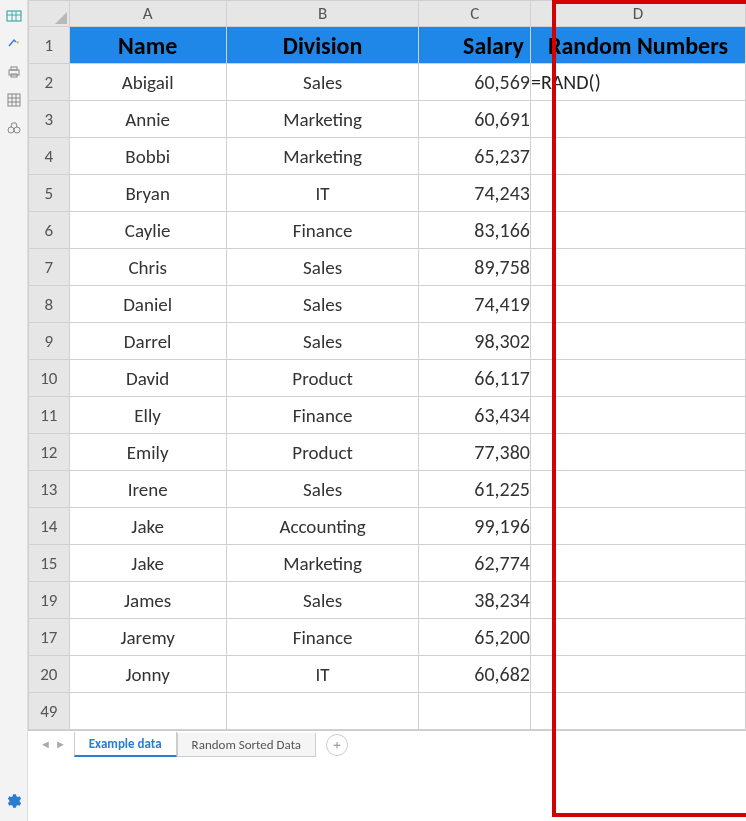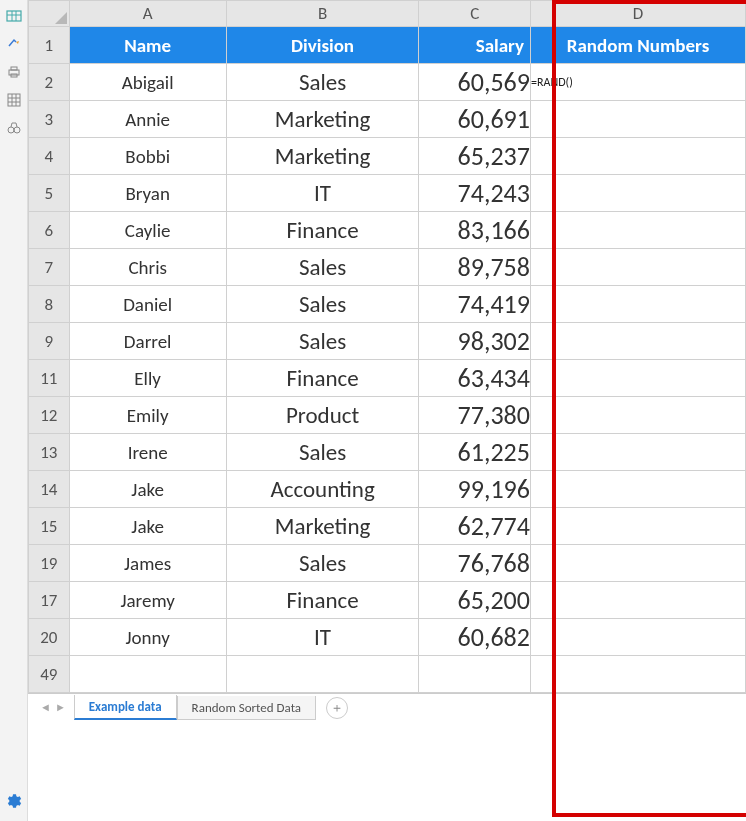--- a/index.html
+++ b/index.html
@@ -90,31 +90,31 @@
     font-size: 17px;
     width: 40px;
   }
   col.ca { width: 155px; }
   col.cb { width: 190px; }
   col.cc { width: 110px; }
   col.cd { width: 212px; }
 
   .hdrcell {
     background: #1f87e8;
-    color: #ffffff;
+    color: #000000;
     font-weight: bold;
     text-align: center;
-    font-size: 19px;
+    font-size: 24px;
     margin-left: 48px;
   }
   .hdrcell.sal { text-align: right; padding-right: 6px; }
   .name { text-align: center; font-size: 19px; }
-  .division { text-align: center; font-size: 23px; }
-  .salary { text-align: right; padding-right: 6px; font-size: 26px; }
-  .formula { text-align: left; padding-left: 4px; font-size: 12px; color: #222; }
+  .division { text-align: center; font-size: 19px; }
+  .salary { text-align: right; padding-right: 6px; font-size: 20px; }
+  .formula { text-align: left; padding-left: 4px; font-size: 20px; color: #222; }
 
   
   .redbox {
     position: absolute;
     border: 4px solid #d40000;
     pointer-events: none;
   }
 
   
   .footer {
@@ -294,20 +294,27 @@
             <td class="formula"></td>
           </tr>
           <tr>
             <td class="row-head">9</td>
             <td class="name">Darrel</td>
             <td class="division">Sales</td>
             <td class="salary">98,302</td>
             <td class="formula"></td>
           </tr>
           <tr>
+            <td class="row-head">10</td>
+            <td class="name">David</td>
+            <td class="division">Product</td>
+            <td class="salary">66,117</td>
+            <td class="formula"></td>
+          </tr>
+          <tr>
             <td class="row-head">11</td>
             <td class="name">Elly</td>
             <td class="division">Finance</td>
             <td class="salary">63,434</td>
             <td class="formula"></td>
           </tr>
           <tr>
             <td class="row-head">12</td>
             <td class="name">Emily</td>
             <td class="division">Product</td>
@@ -332,21 +339,21 @@
             <td class="row-head">15</td>
             <td class="name">Jake</td>
             <td class="division">Marketing</td>
             <td class="salary">62,774</td>
             <td class="formula"></td>
           </tr>
           <tr>
             <td class="row-head">19</td>
             <td class="name">James</td>
             <td class="division">Sales</td>
-            <td class="salary">76,768</td>
+            <td class="salary">38,234</td>
             <td class="formula"></td>
           </tr>
           <tr>
             <td class="row-head">17</td>
             <td class="name">Jaremy</td>
             <td class="division">Finance</td>
             <td class="salary">65,200</td>
             <td class="formula"></td>
           </tr>
           <tr>

